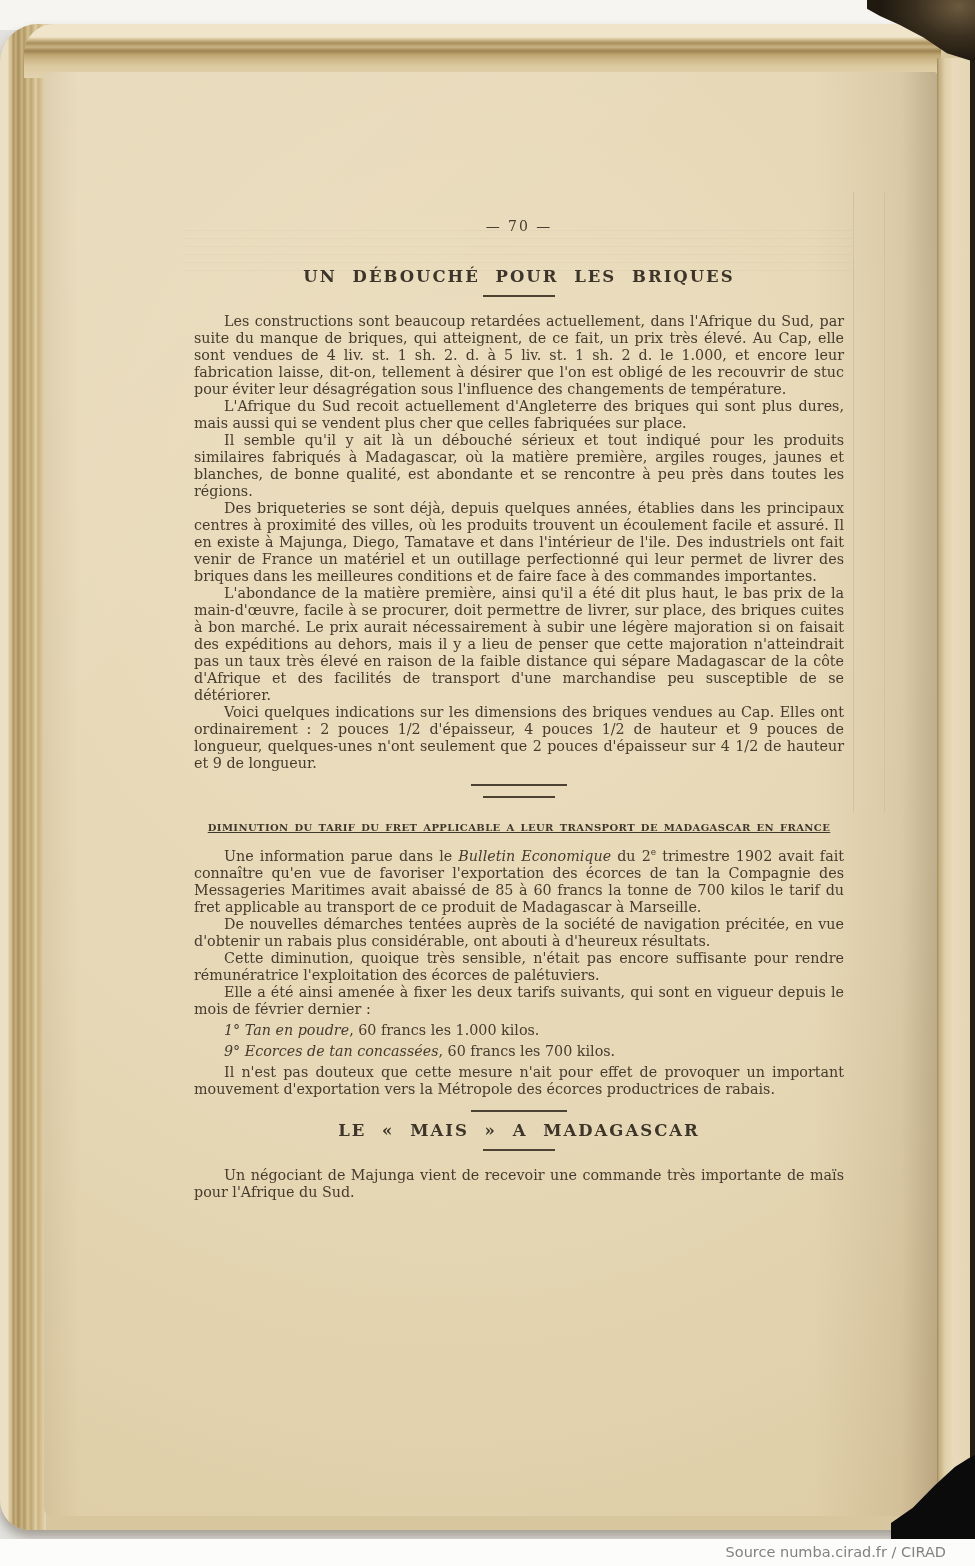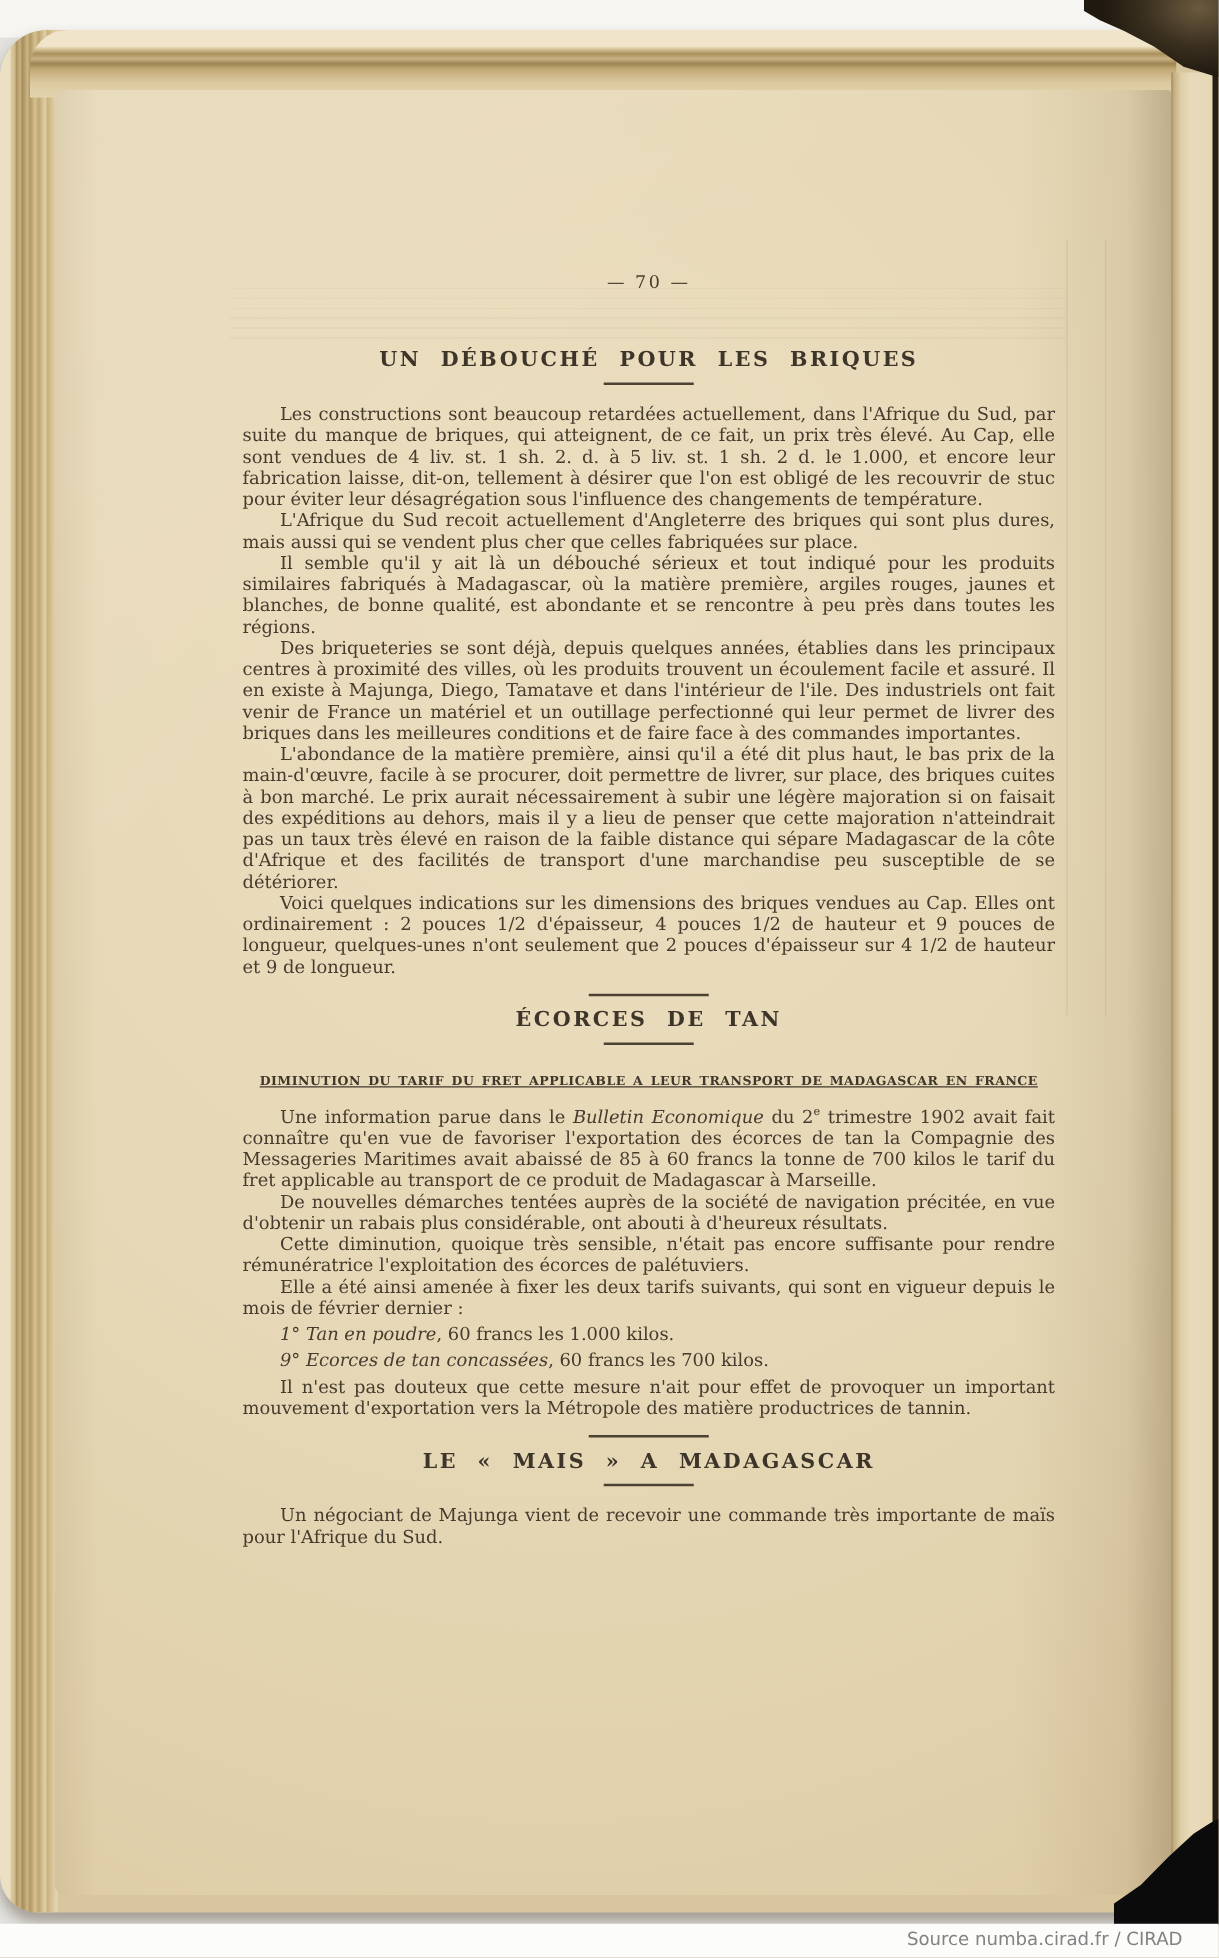--- a/index.html
+++ b/index.html
@@ -35,21 +35,21 @@
     background:repeating-linear-gradient(to bottom, rgba(110,118,92,.10) 0 1px, transparent 1px 8px);}
   .ghost-v{position:absolute;right:52px;top:120px;height:620px;width:30px;
     border-left:1px solid rgba(115,110,85,.14);border-right:1px solid rgba(115,110,85,.10);}
 
   
   .content{position:absolute;left:150px;top:146px;width:650px;
     color:#453b2e;font-size:14.3px;line-height:17px;text-align:justify;}
   .page-number{text-align:center;font-size:14px;letter-spacing:2px;margin:0;}
   .sec-title{text-align:center;font-size:16.5px;font-weight:bold;letter-spacing:2px;
     word-spacing:8px;margin:10px 0 0;color:#3e352a;}
-  .sec-title.first{margin-top:44px;}
+  .sec-title.first{margin-top:33px;}
   .title-rule{width:72px;height:2px;background:#4c4234;margin:10px auto 16px;}
   .sec-sep{width:96px;height:2px;background:#4c4234;margin:12px auto 10px;}
   .subtitle{text-align:center;font-size:10px;font-weight:bold;letter-spacing:.4px;
     word-spacing:2px;margin:21px 0 12px;color:#41382c;text-decoration:underline;}
   p.body-p{margin:0;text-indent:30px;}
   p.tariff{margin:4px 0;}
   sup{font-size:9px;line-height:0;}
 
   
   .binding-tr{position:absolute;top:0;right:0;width:108px;height:62px;z-index:5;
@@ -87,30 +87,29 @@
           <p class="body-p">L'Afrique du Sud recoit actuellement d'Angleterre des briques qui sont plus dures, mais aussi qui se vendent plus cher que celles fabriquées sur place.</p>
           <p class="body-p">Il semble qu'il y ait là un débouché sérieux et tout indiqué pour les produits similaires fabriqués à Madagascar, où la matière première, argiles rouges, jaunes et blanches, de bonne qualité, est abondante et se rencontre à peu près dans toutes les régions.</p>
           <p class="body-p">Des briqueteries se sont déjà, depuis quelques années, établies dans les principaux centres à proximité des villes, où les produits trouvent un écoulement facile et assuré. Il en existe à Majunga, Diego, Tamatave et dans l'intérieur de l'ile. Des industriels ont fait venir de France un matériel et un outillage perfectionné qui leur permet de livrer des briques dans les meilleures conditions et de faire face à des commandes importantes.</p>
           <p class="body-p">L'abondance de la matière première, ainsi qu'il a été dit plus haut, le bas prix de la main-d'œuvre, facile à se procurer, doit permettre de livrer, sur place, des briques cuites à bon marché. Le prix aurait nécessairement à subir une légère majoration si on faisait des expéditions au dehors, mais il y a lieu de penser que cette majoration n'atteindrait pas un taux très élevé en raison de la faible distance qui sépare Madagascar de la côte d'Afrique et des facilités de transport d'une marchandise peu susceptible de se détériorer.</p>
           <p class="body-p">Voici quelques indications sur les dimensions des briques vendues au Cap. Elles ont ordinairement : 2 pouces 1/2 d'épaisseur, 4 pouces 1/2 de hauteur et 9 pouces de longueur, quelques-unes n'ont seulement que 2 pouces d'épaisseur sur 4 1/2 de hauteur et 9 de longueur.</p>
         </section>
 
         <div class="sec-sep"></div>
 
         <section>
-          <h2 class="sec-title">ÉCORCES DE TAN</h2>
           <div class="title-rule"></div>
           <h3 class="subtitle">DIMINUTION DU TARIF DU FRET APPLICABLE A LEUR TRANSPORT DE MADAGASCAR EN FRANCE</h3>
           <p class="body-p"><span>Une information parue dans le </span><i>Bulletin Economique</i><span> du 2</span><sup>e</sup><span> trimestre 1902 avait fait connaître qu'en vue de favoriser l'exportation des écorces de tan la Compagnie des Messageries Maritimes avait abaissé de 85 à 60 francs la tonne de 700 kilos le tarif du fret applicable au transport de ce produit de Madagascar à Marseille.</span></p>
           <p class="body-p">De nouvelles démarches tentées auprès de la société de navigation précitée, en vue d'obtenir un rabais plus considérable, ont abouti à d'heureux résultats.</p>
           <p class="body-p">Cette diminution, quoique très sensible, n'était pas encore suffisante pour rendre rémunératrice l'exploitation des écorces de palétuviers.</p>
           <p class="body-p">Elle a été ainsi amenée à fixer les deux tarifs suivants, qui sont en vigueur depuis le mois de février dernier :</p>
           <p class="body-p tariff"><i>1° Tan en poudre</i><span>, 60 francs les 1.000 kilos.</span></p>
           <p class="body-p tariff"><i>9° Ecorces de tan concassées</i><span>, 60 francs les 700 kilos.</span></p>
-          <p class="body-p">Il n'est pas douteux que cette mesure n'ait pour effet de provoquer un important mouvement d'exportation vers la Métropole des matière productrices de tannin.</p>
+          <p class="body-p">Il n'est pas douteux que cette mesure n'ait pour effet de provoquer un important mouvement d'exportation vers la Métropole des écorces productrices de rabais.</p>
         </section>
 
         <div class="sec-sep"></div>
 
         <section>
           <h2 class="sec-title">LE « MAIS » A MADAGASCAR</h2>
           <div class="title-rule"></div>
           <p class="body-p">Un négociant de Majunga vient de recevoir une commande très importante de maïs pour l'Afrique du Sud.</p>
         </section>
       </div>

